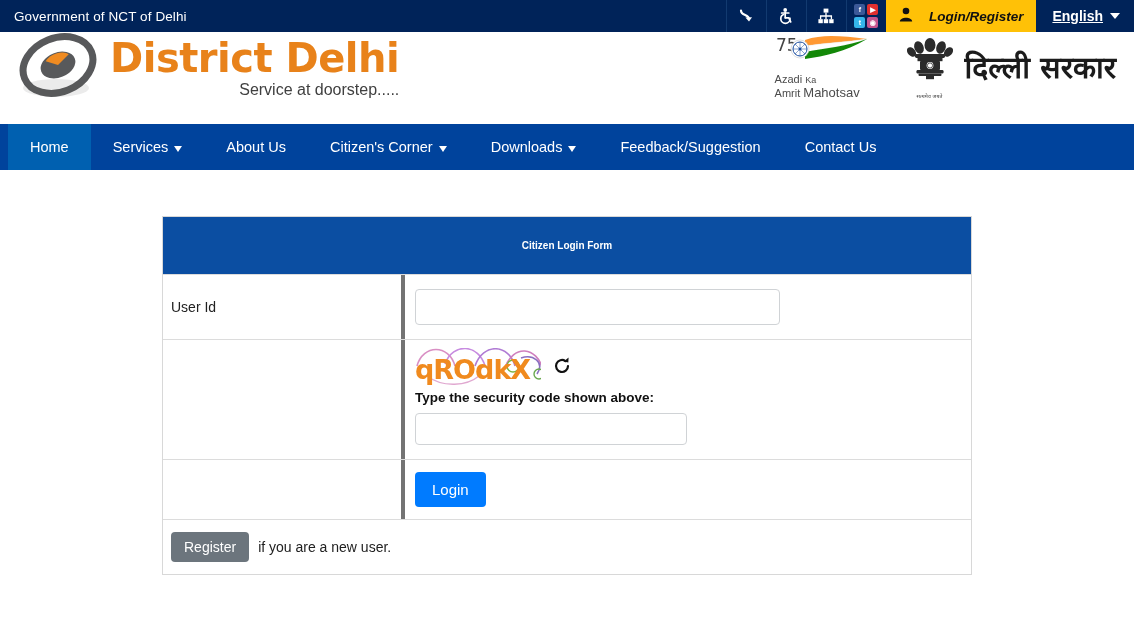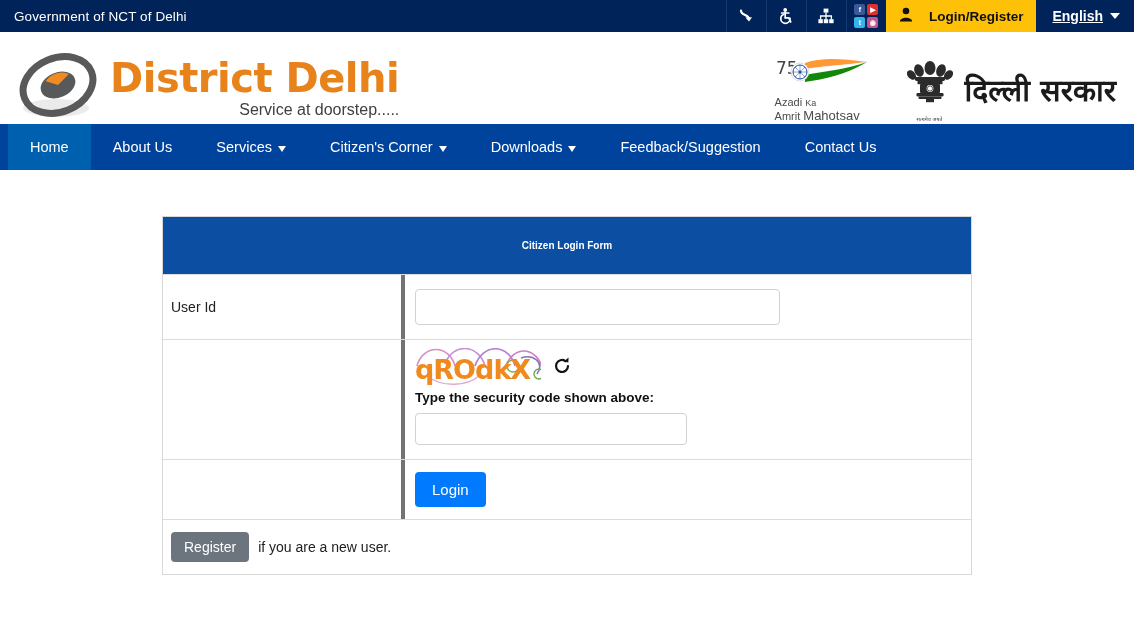--- a/index.html
+++ b/index.html
@@ -48,20 +48,21 @@
     line-height: 1;
   }
   .login-register {
     background: #ffc107;
     color: #111111;
     display: flex; align-items: center; gap: 16px;
     padding: 0 13px;
     font-size: 13.5px;
     font-weight: 600;
     cursor: pointer;
+    font-style: italic;
   }
   .lang-select {
     display: flex; align-items: center; gap: 7px;
     padding: 0 14px 0 16px;
     font-size: 14px;
     font-weight: 600;
     color: #ffffff;
     cursor: pointer;
     text-decoration: underline;
   }
@@ -70,21 +71,21 @@
     border-left: 5px solid transparent;
     border-right: 5px solid transparent;
     border-top: 6px solid #ffffff;
   }
 
   
   .header {
     height: 92px;
     background: #ffffff;
     display: flex;
-    align-items: flex-end;
+    align-items: flex-start;
     padding: 0 18px 0 14px;
   }
   .brand { display: flex; align-items: center; gap: 4px; }
   .brand-mark { width: 92px; height: 72px; flex: none; }
   .brand-text { display: flex; flex-direction: column; line-height: 1; }
   .brand-name {
     font-size: 40px;
     font-weight: 800;
     color: #e8821a;
     letter-spacing: -0.5px;
@@ -403,25 +404,25 @@
     </div>
 
   </div>
 </div>
 
 <div class="navbar">
   <div class="nav-item active">
     <span>Home</span>
   </div>
   <div class="nav-item">
-    <span>About Us</span>
-  </div>
-  <div class="nav-item">
     <span>Services</span>
     <span class="nav-caret"></span>
+  </div>
+  <div class="nav-item">
+    <span>About Us</span>
   </div>
   <div class="nav-item">
     <span>Citizen's Corner</span>
     <span class="nav-caret"></span>
   </div>
   <div class="nav-item">
     <span>Downloads</span>
     <span class="nav-caret"></span>
   </div>
   <div class="nav-item">

